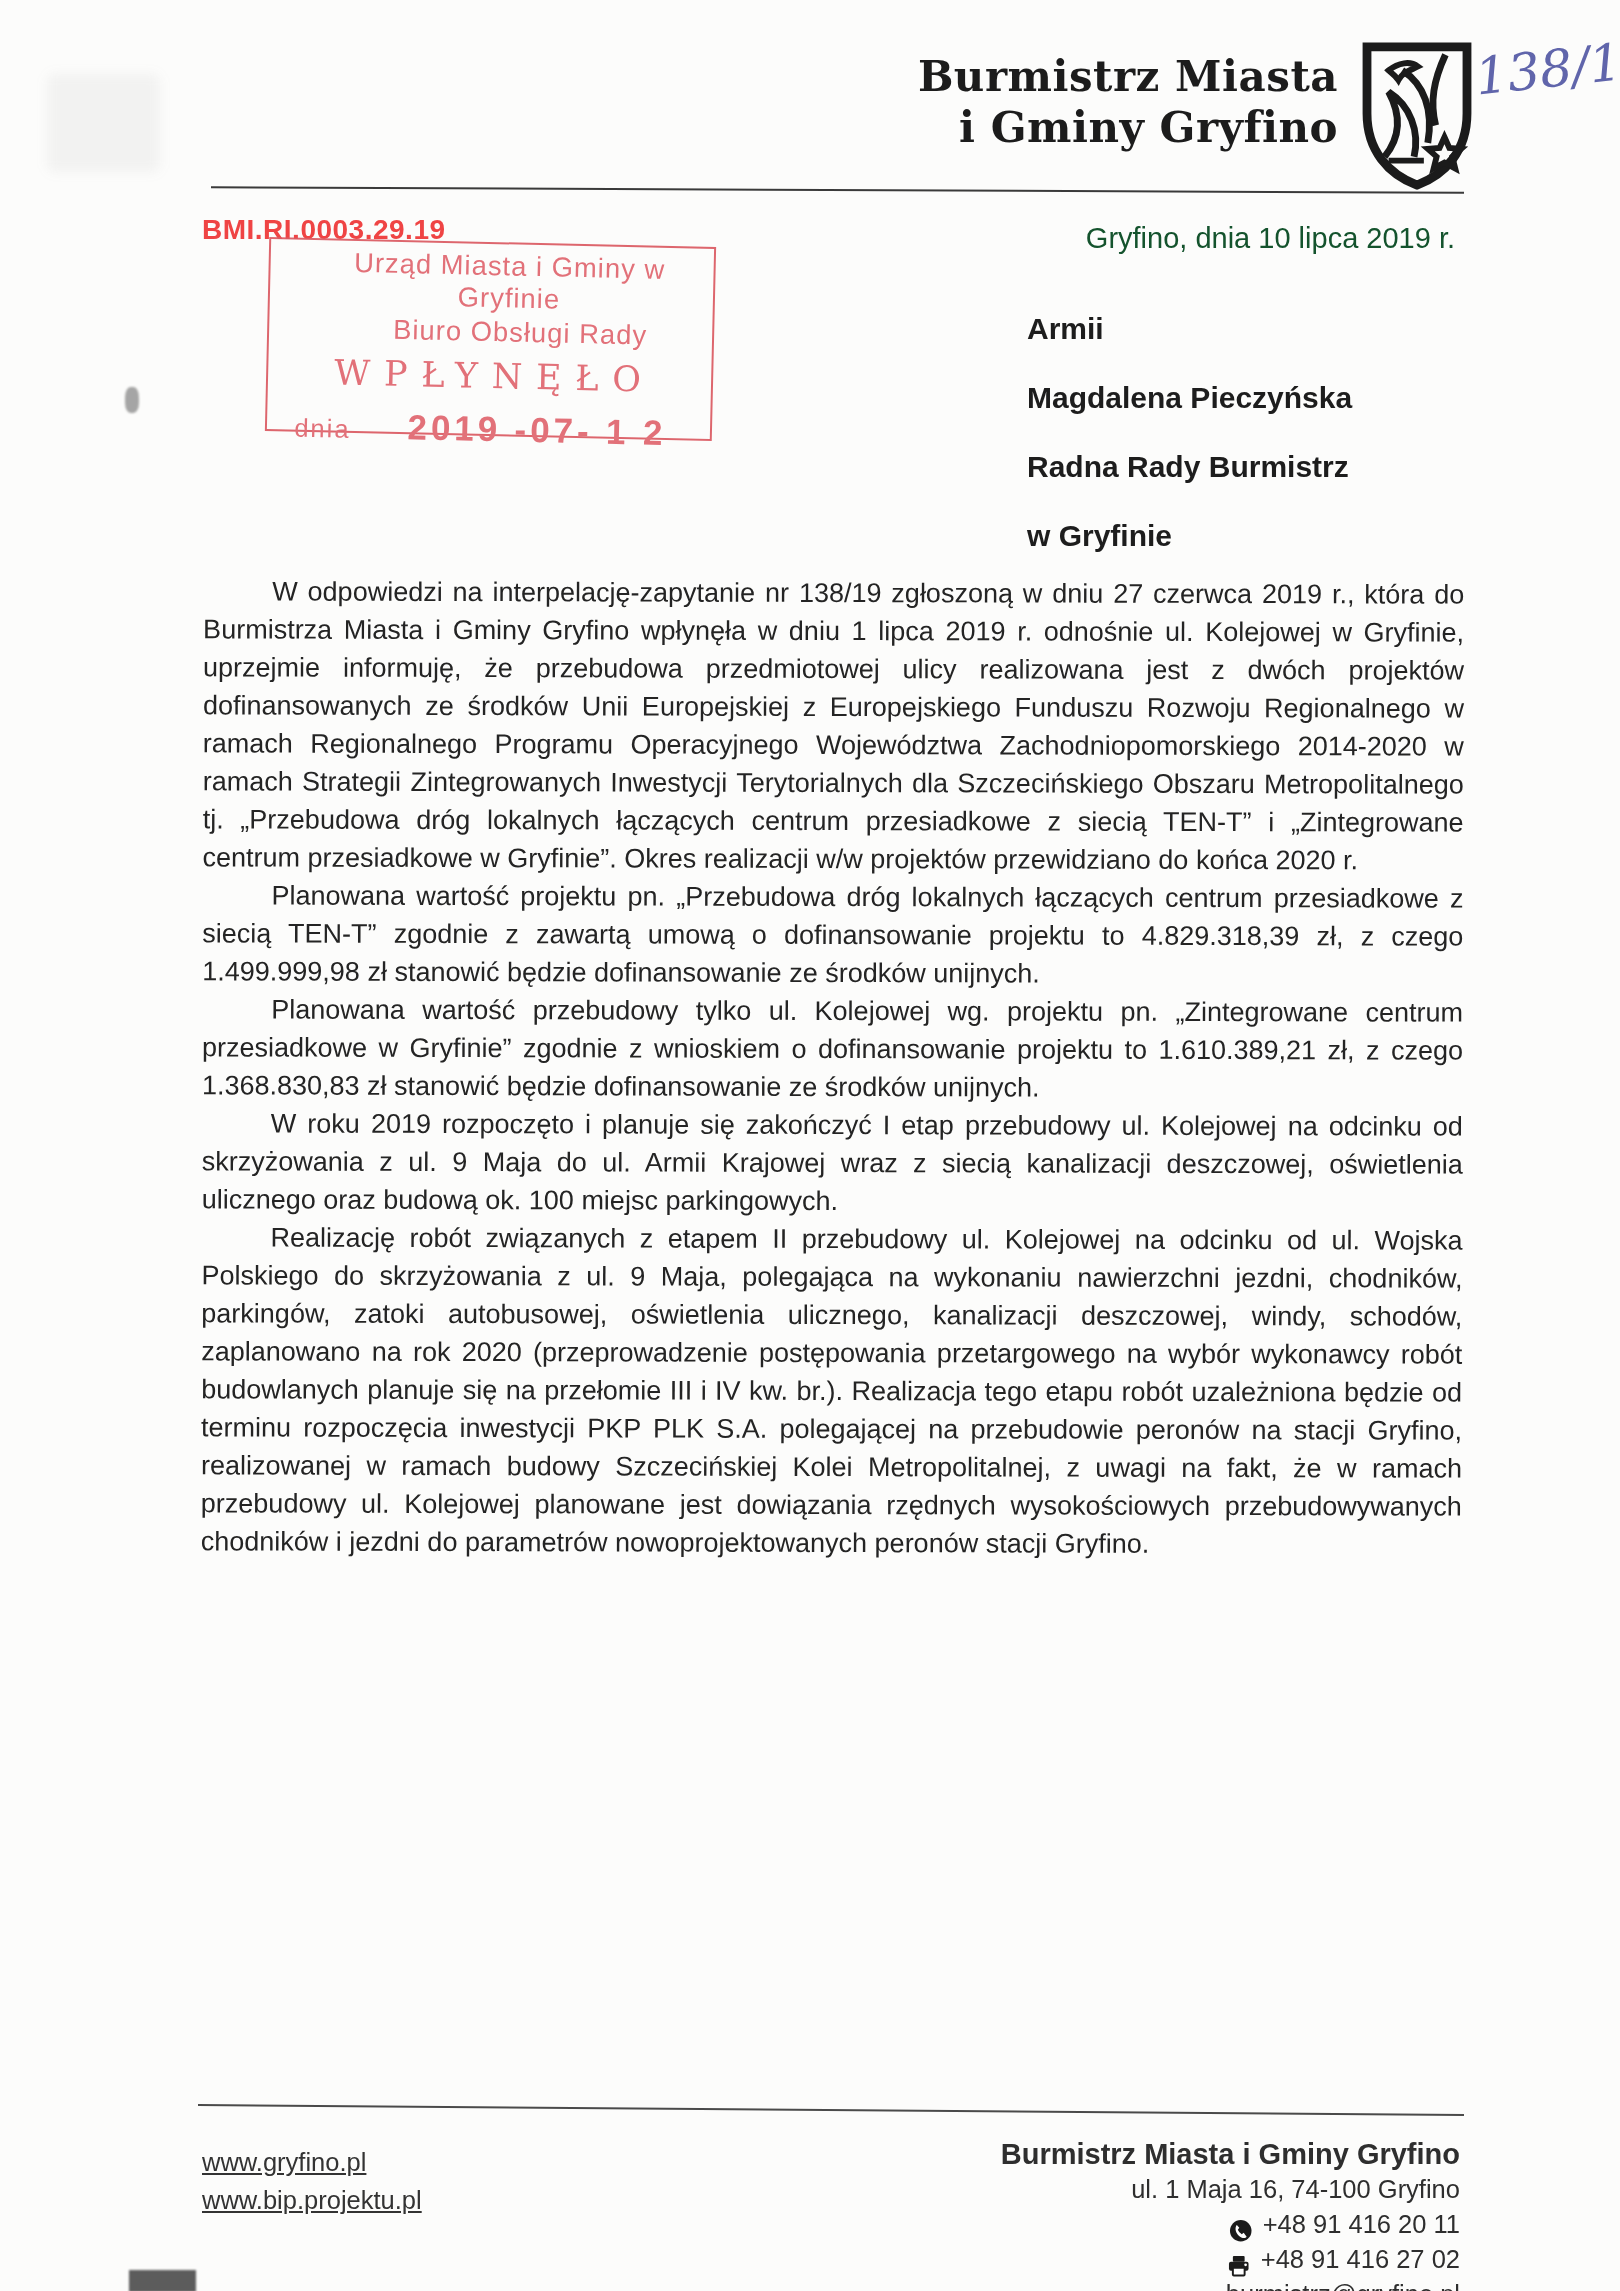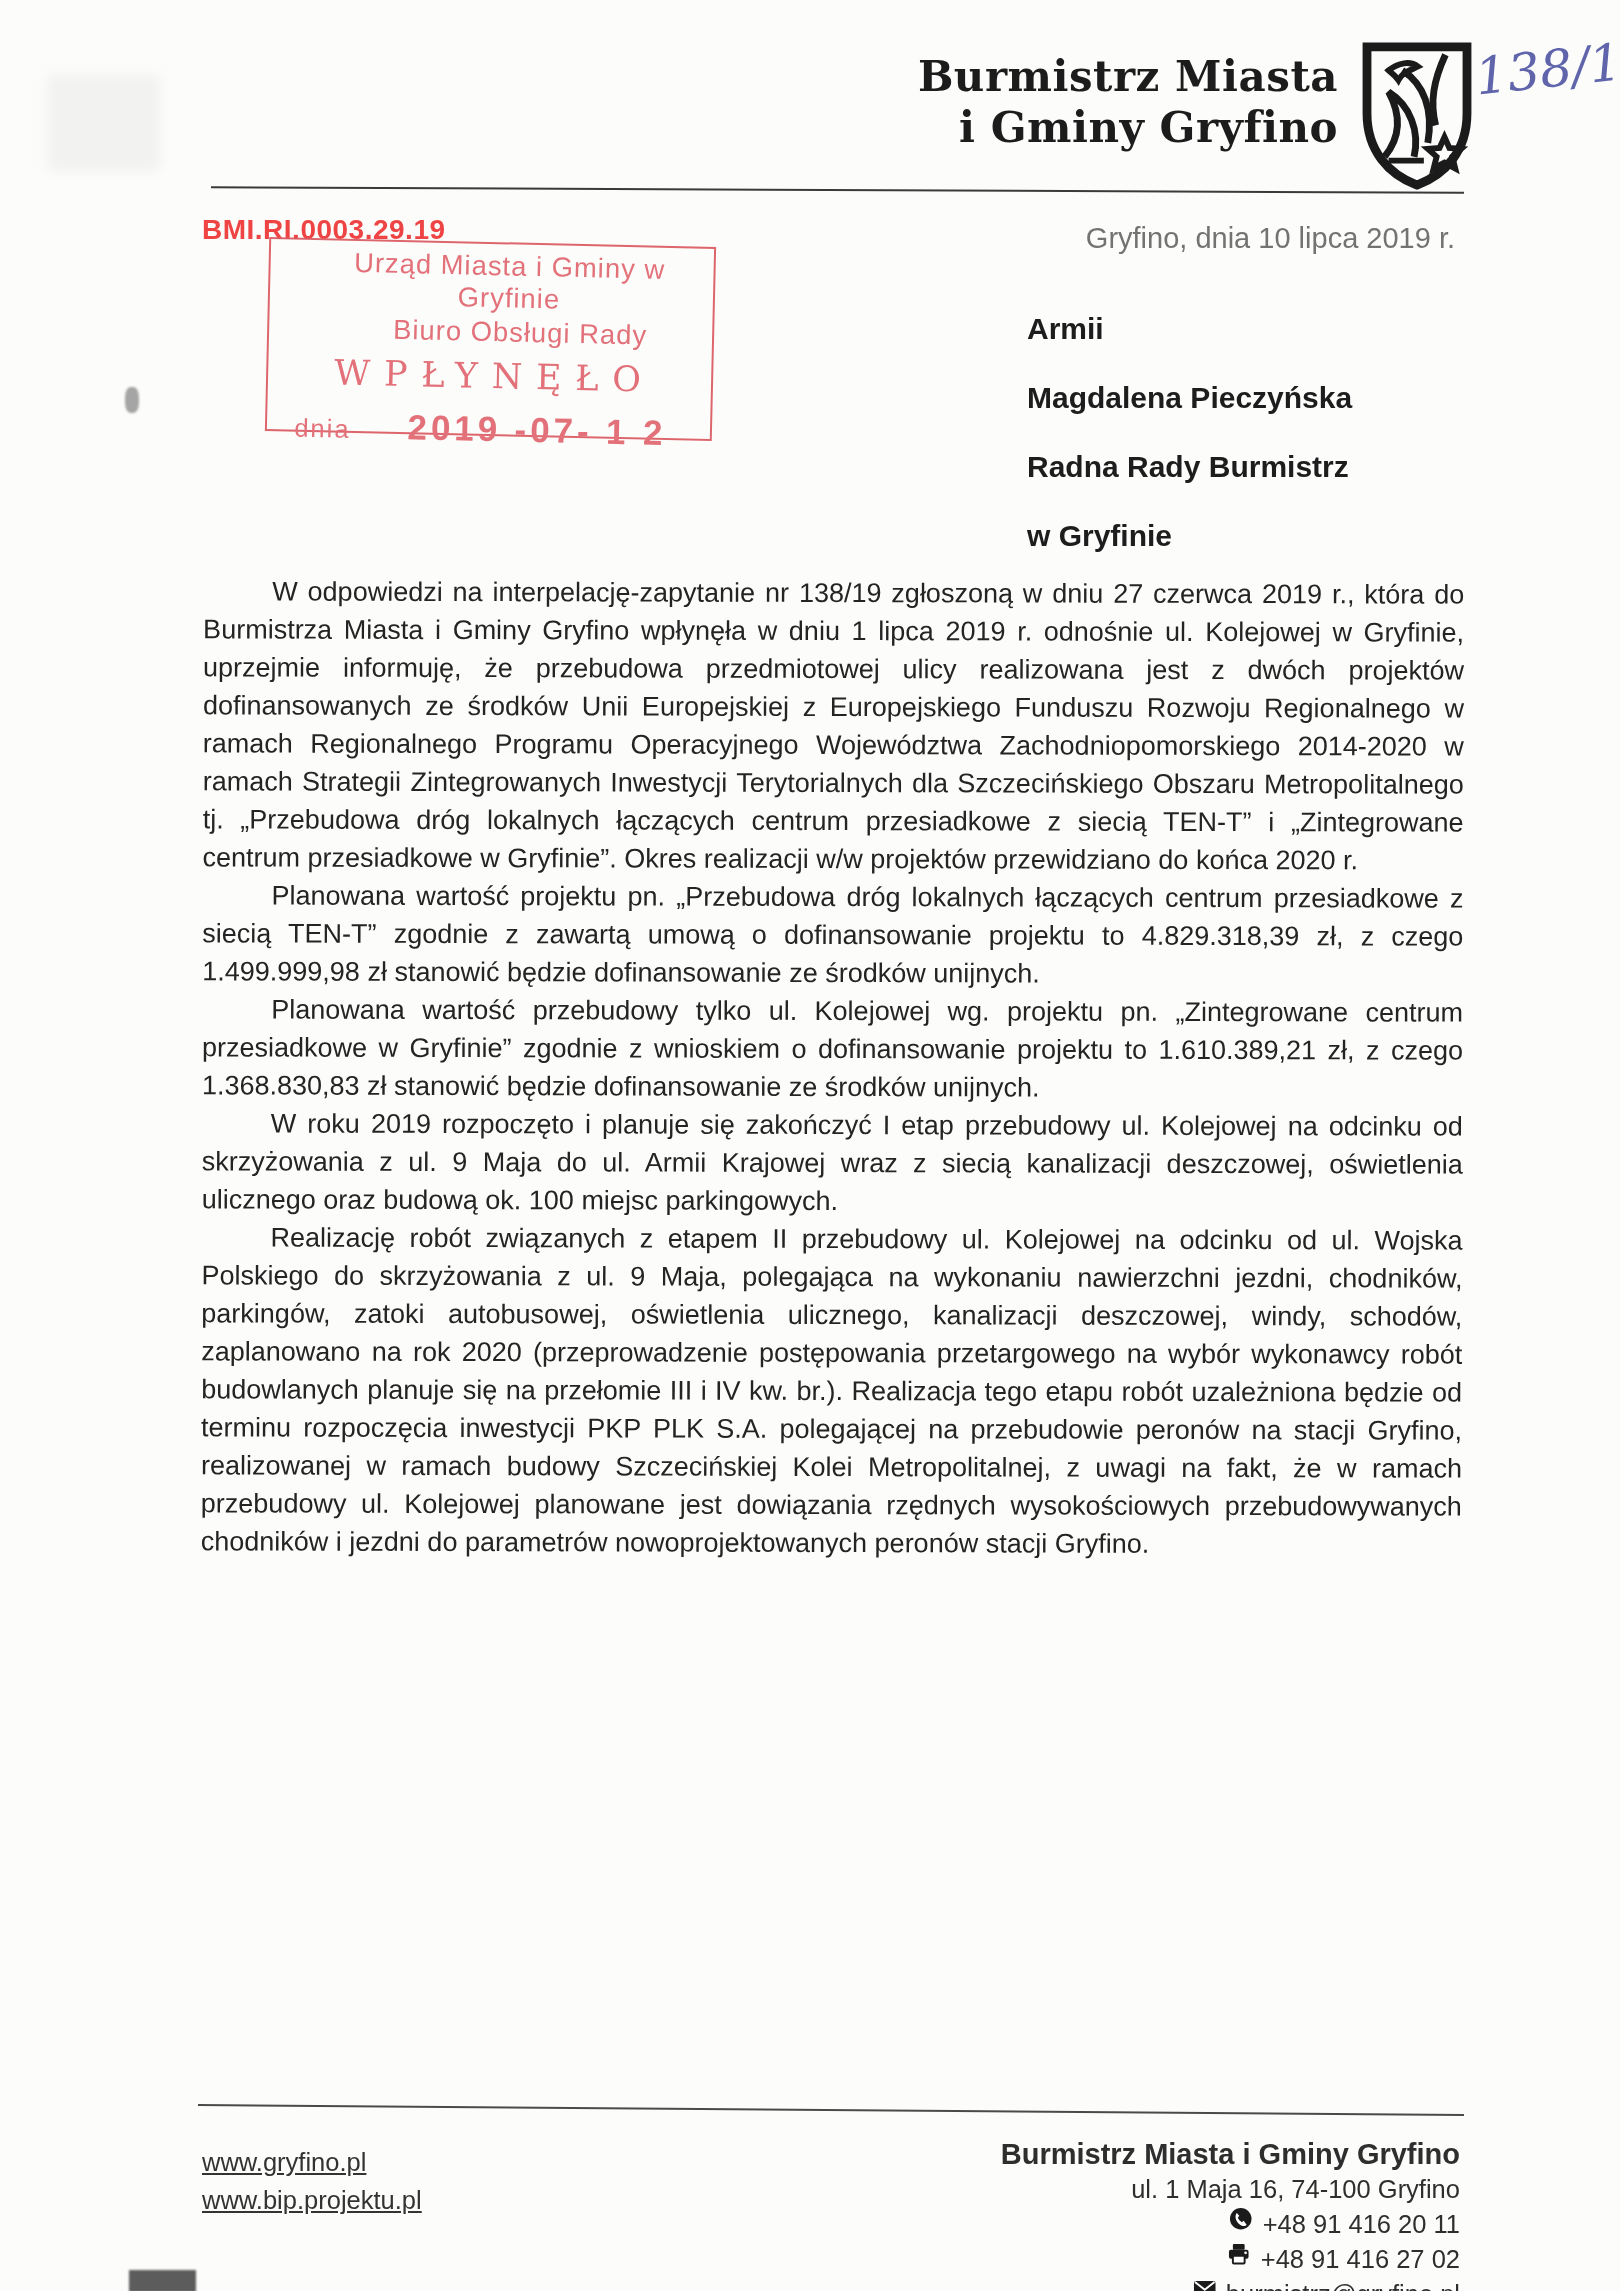--- a/index.html
+++ b/index.html
@@ -38,21 +38,21 @@
   .header-rule {
     position:absolute; left:211px; top:189px; width:1253px; height:0;
     border-top:2.9px solid #3a3a3a; transform:rotate(.25deg);
   }
 
   
   .reference {
     position:absolute; left:202px; top:214px;
     font-size:28px; font-weight:bold; color:#ef4444; letter-spacing:0.5px;
   }
-  .letter-date { position:absolute; top:222px; right:165px; font-size:29px; color:#737373; }
+  .letter-date { position:absolute; top:222px; right:165px; font-size:29px; color:#14532d; }
 
   
   .stamp {
     position:absolute; left:267px; top:242px; width:447px; height:194px;
     border:2.9px solid #db5a62; transform:rotate(1.3deg);
     color:#e0666f; text-align:center; padding-top:5.9px; opacity:.92;
   }
   .stamp .s1 { font-size:27.4px; letter-spacing:1px; padding-left:35px; }
   .stamp .s2 { font-size:27.4px; letter-spacing:1px; padding-left:59px; margin-top:2px; }
   .stamp .s3 { font-family:"DejaVu Serif", serif; font-size:35px; letter-spacing:13.7px;
@@ -88,21 +88,21 @@
   
   .footer-rule {
     position:absolute; left:198px; top:2109px; width:1266px; height:0;
     border-top:2.9px solid #4a4a4a; transform:rotate(.45deg);
   }
   .footer-left { position:absolute; left:202px; top:2143px; font-size:25.5px;
     line-height:38px; color:#333;text-decoration:underline; }
   .footer-right { position:absolute; right:160px; top:2137px; text-align:right;
     font-size:25.5px; line-height:35px; color:#2e2e2e; }
   .footer-right .fr-name { font-weight:bold; font-size:29px;margin-left:24px; }
-  .footer-right .fr-line { display:flex; justify-content:flex-end; align-items:flex-start; gap:9.8px; }
+  .footer-right .fr-line { display:flex; justify-content:flex-end; align-items:flex-end; gap:9.8px; }
   .footer-right svg { flex:0 0 auto; }
 </style>
 </head>
 <body>
 
 <div class="page">
 
   <div class="artifact-ghost"></div>
   <div class="artifact-speck"></div>
   <div class="artifact-corner"></div>

